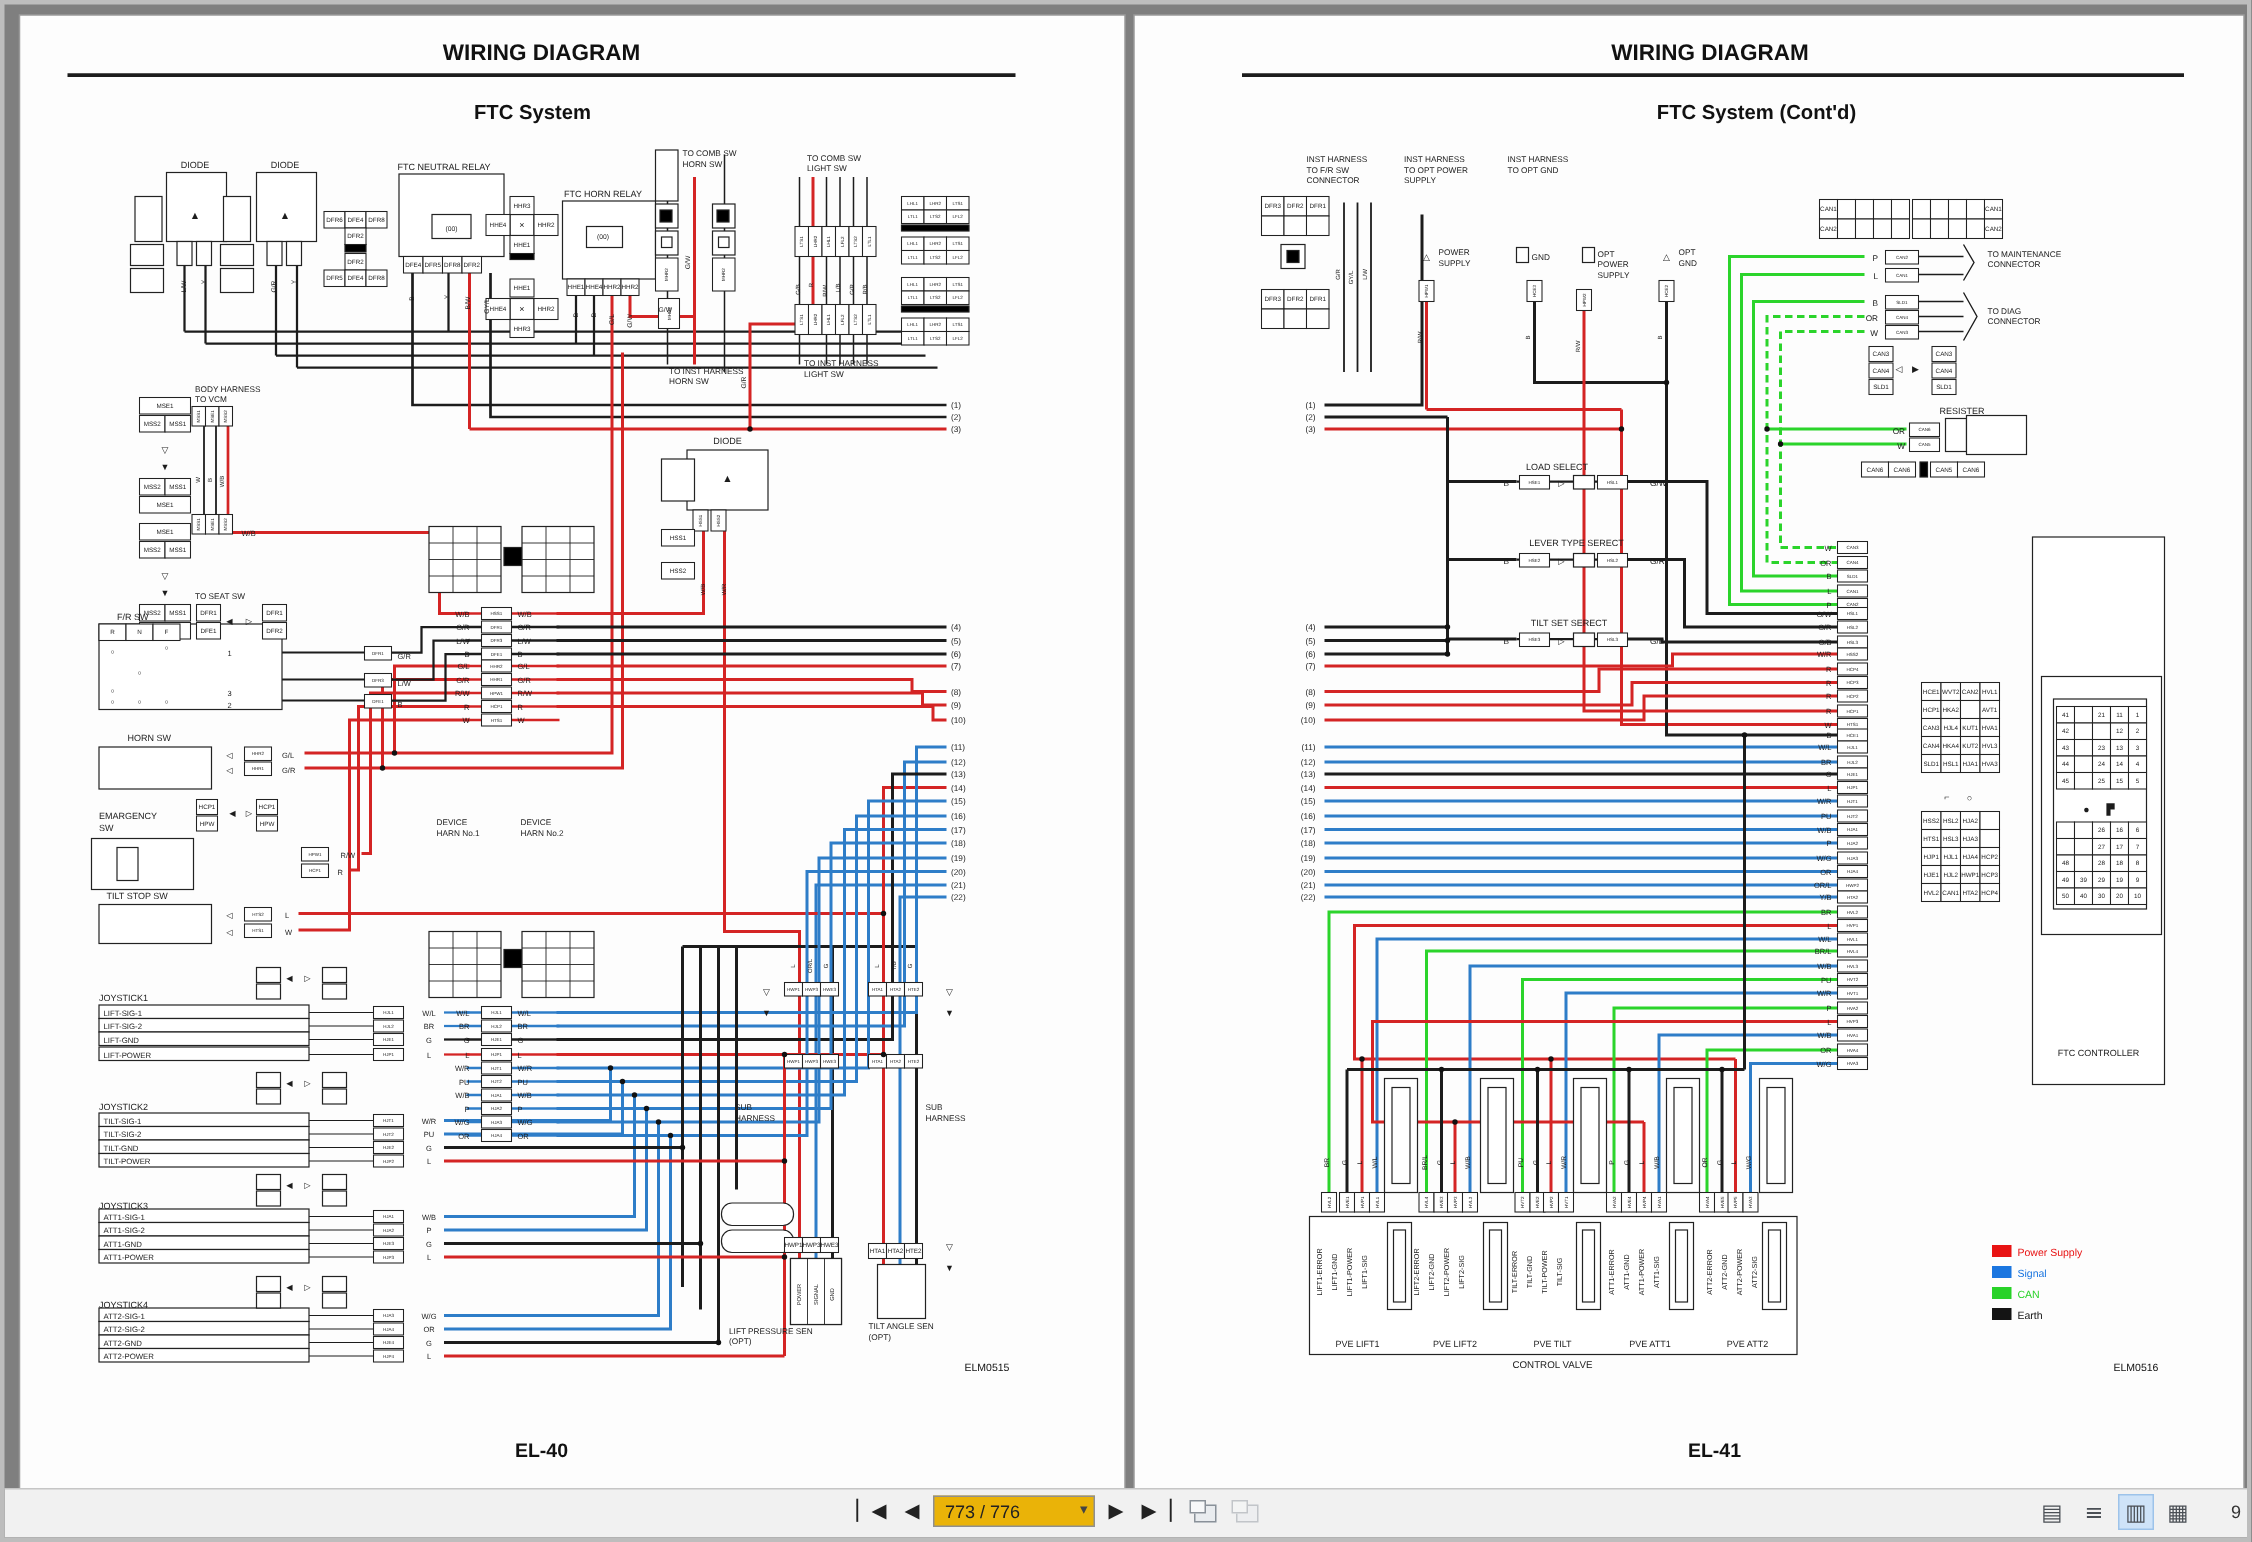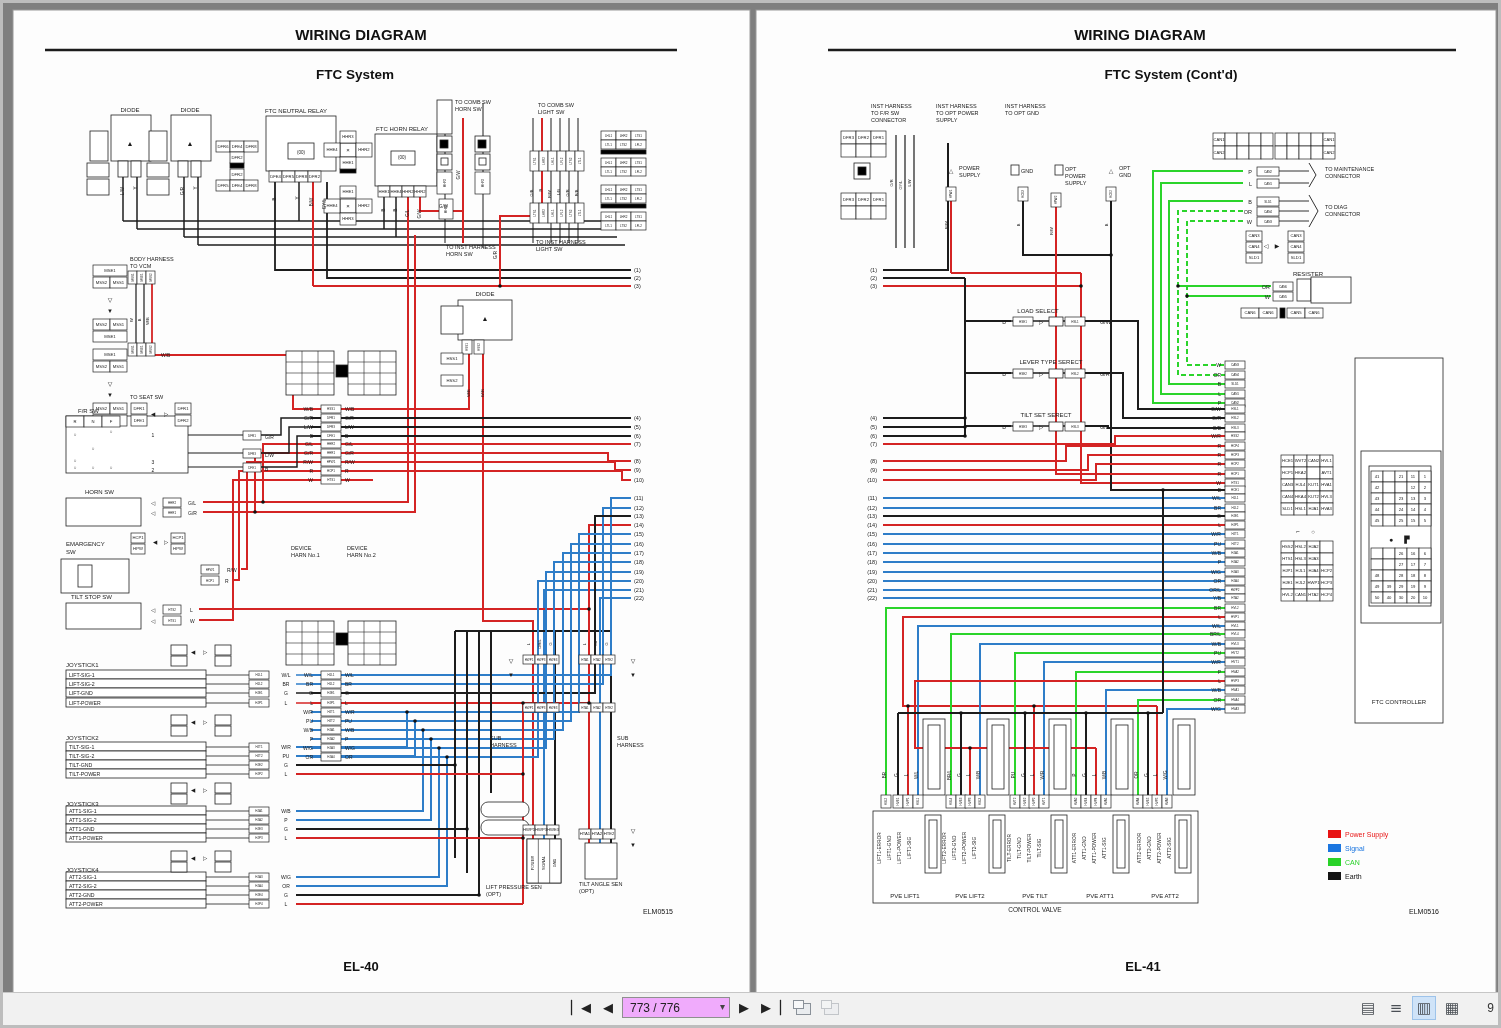--- a/index.html
+++ b/index.html
@@ -1,21 +1,21 @@
 <!DOCTYPE html>
 <html><head>
 <meta charset="utf-8">
 <style>
   html,body{margin:0;padding:0;background:#7f7f7f;font-family:"Liberation Sans",sans-serif;}
   #stage{position:relative;width:1501px;height:1028px;background:#7f7f7f;border:3px solid #bdbdbd;box-sizing:border-box;overflow:hidden;}
   #diagram{position:absolute;left:0;top:0;}
   .toolbar{position:absolute;left:0;bottom:0;width:100%;height:33px;background:#f1f1f1;border-top:1px solid #c6c6c6;box-sizing:border-box;}
   .nav{position:absolute;left:565px;top:4px;display:flex;align-items:center;gap:6px;}
   .tbtn{border:none;background:transparent;font-size:13px;color:#222;padding:2px 3px;cursor:pointer;line-height:1;font-family:"DejaVu Sans",sans-serif;}
-  .pagebox{width:108px;height:21px;background:#f0abfc;border:1px solid #8f8f8f;display:flex;align-items:center;font-size:12px;color:#222;padding-left:7px;box-sizing:border-box;position:relative;}
+  .pagebox{width:108px;height:21px;background:#eab308;border:1px solid #8f8f8f;display:flex;align-items:center;font-size:12px;color:#222;padding-left:7px;box-sizing:border-box;position:relative;}
   .pagebox .dd{position:absolute;right:4px;top:3px;font-size:10px;color:#444;font-family:"DejaVu Sans",sans-serif;}
   .viewbtn{width:22px;height:20px;border:none;background:transparent;position:relative;cursor:pointer;}
   .winicon{display:block;width:13px;height:10px;border:1.5px solid #8a9199;margin:2px auto 0;position:relative;background:#e9ecef;}
   .winicon:before{content:"";position:absolute;left:-4px;top:-4px;width:9px;height:7px;border:1.5px solid #8a9199;background:#f7f8f9;}
   .disabled{opacity:.45;}
   .modes{position:absolute;right:34px;top:3px;display:flex;gap:4px;}
   .modebtn{width:24px;height:24px;border:1px solid transparent;background:transparent;font-size:15px;color:#4a4f55;line-height:22px;text-align:center;padding:0;cursor:pointer;font-family:"DejaVu Sans",sans-serif;}
   .modebtn.active{background:#cfe3f8;border-color:#9dc3ea;}
   .zoomtxt{position:absolute;right:4px;top:8px;font-size:12px;color:#333;}
 </style>

